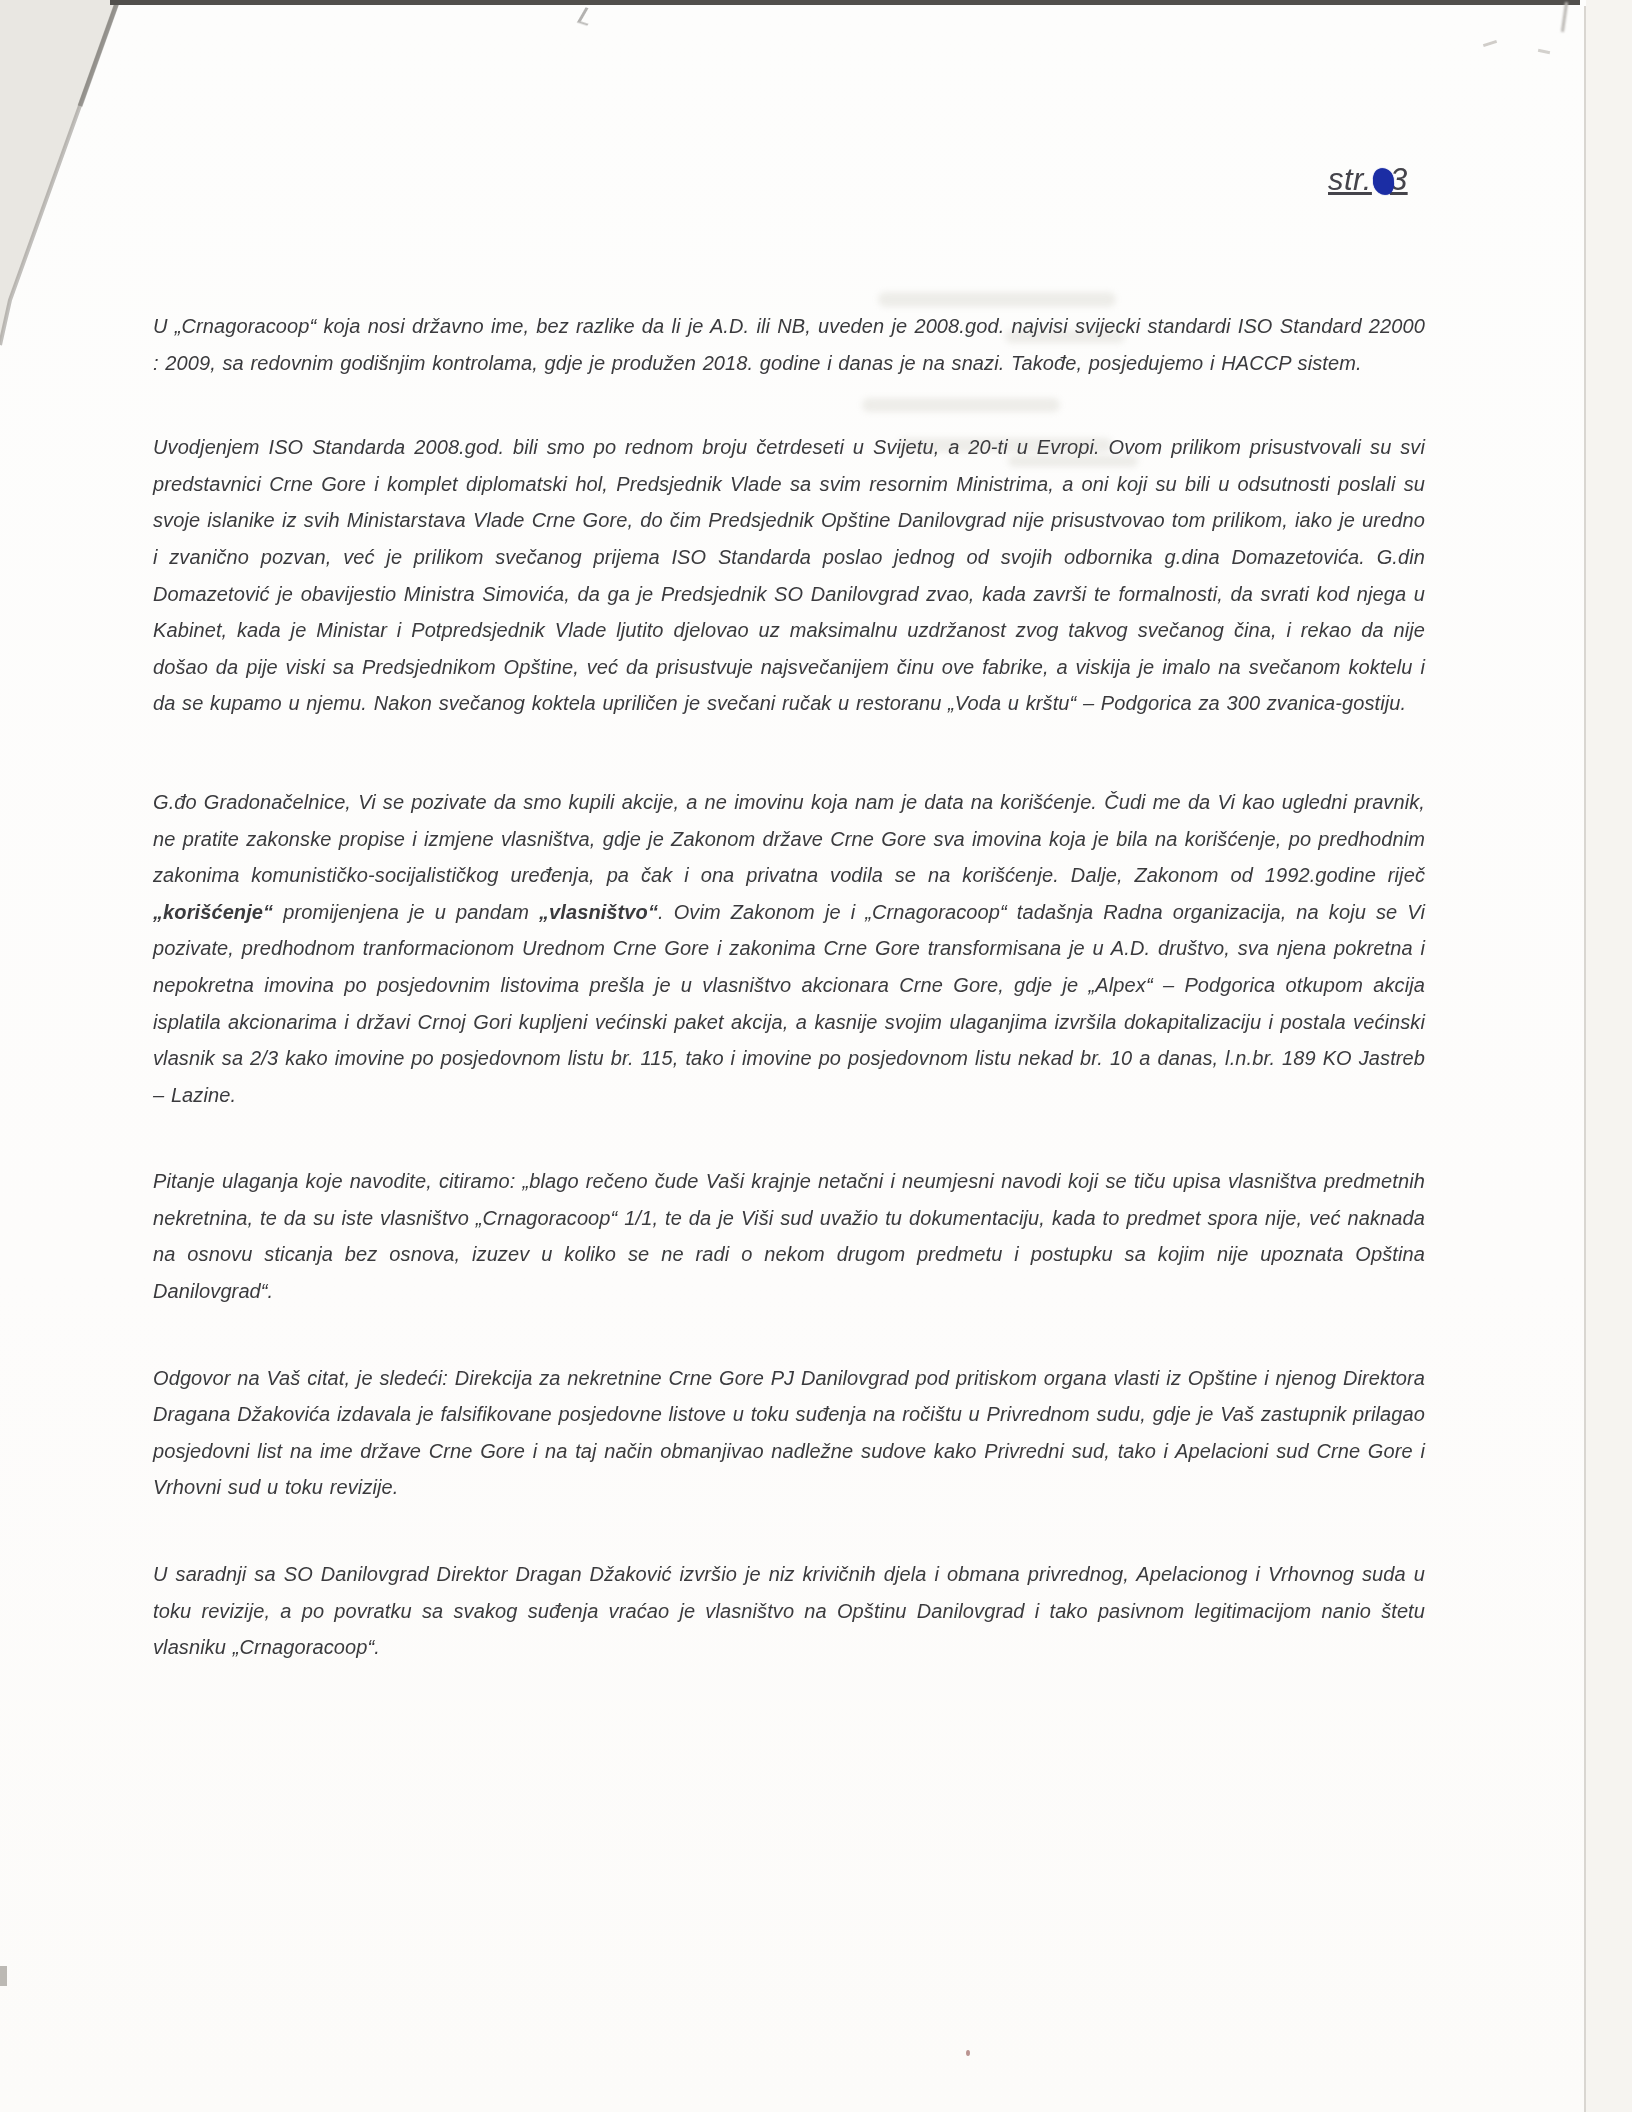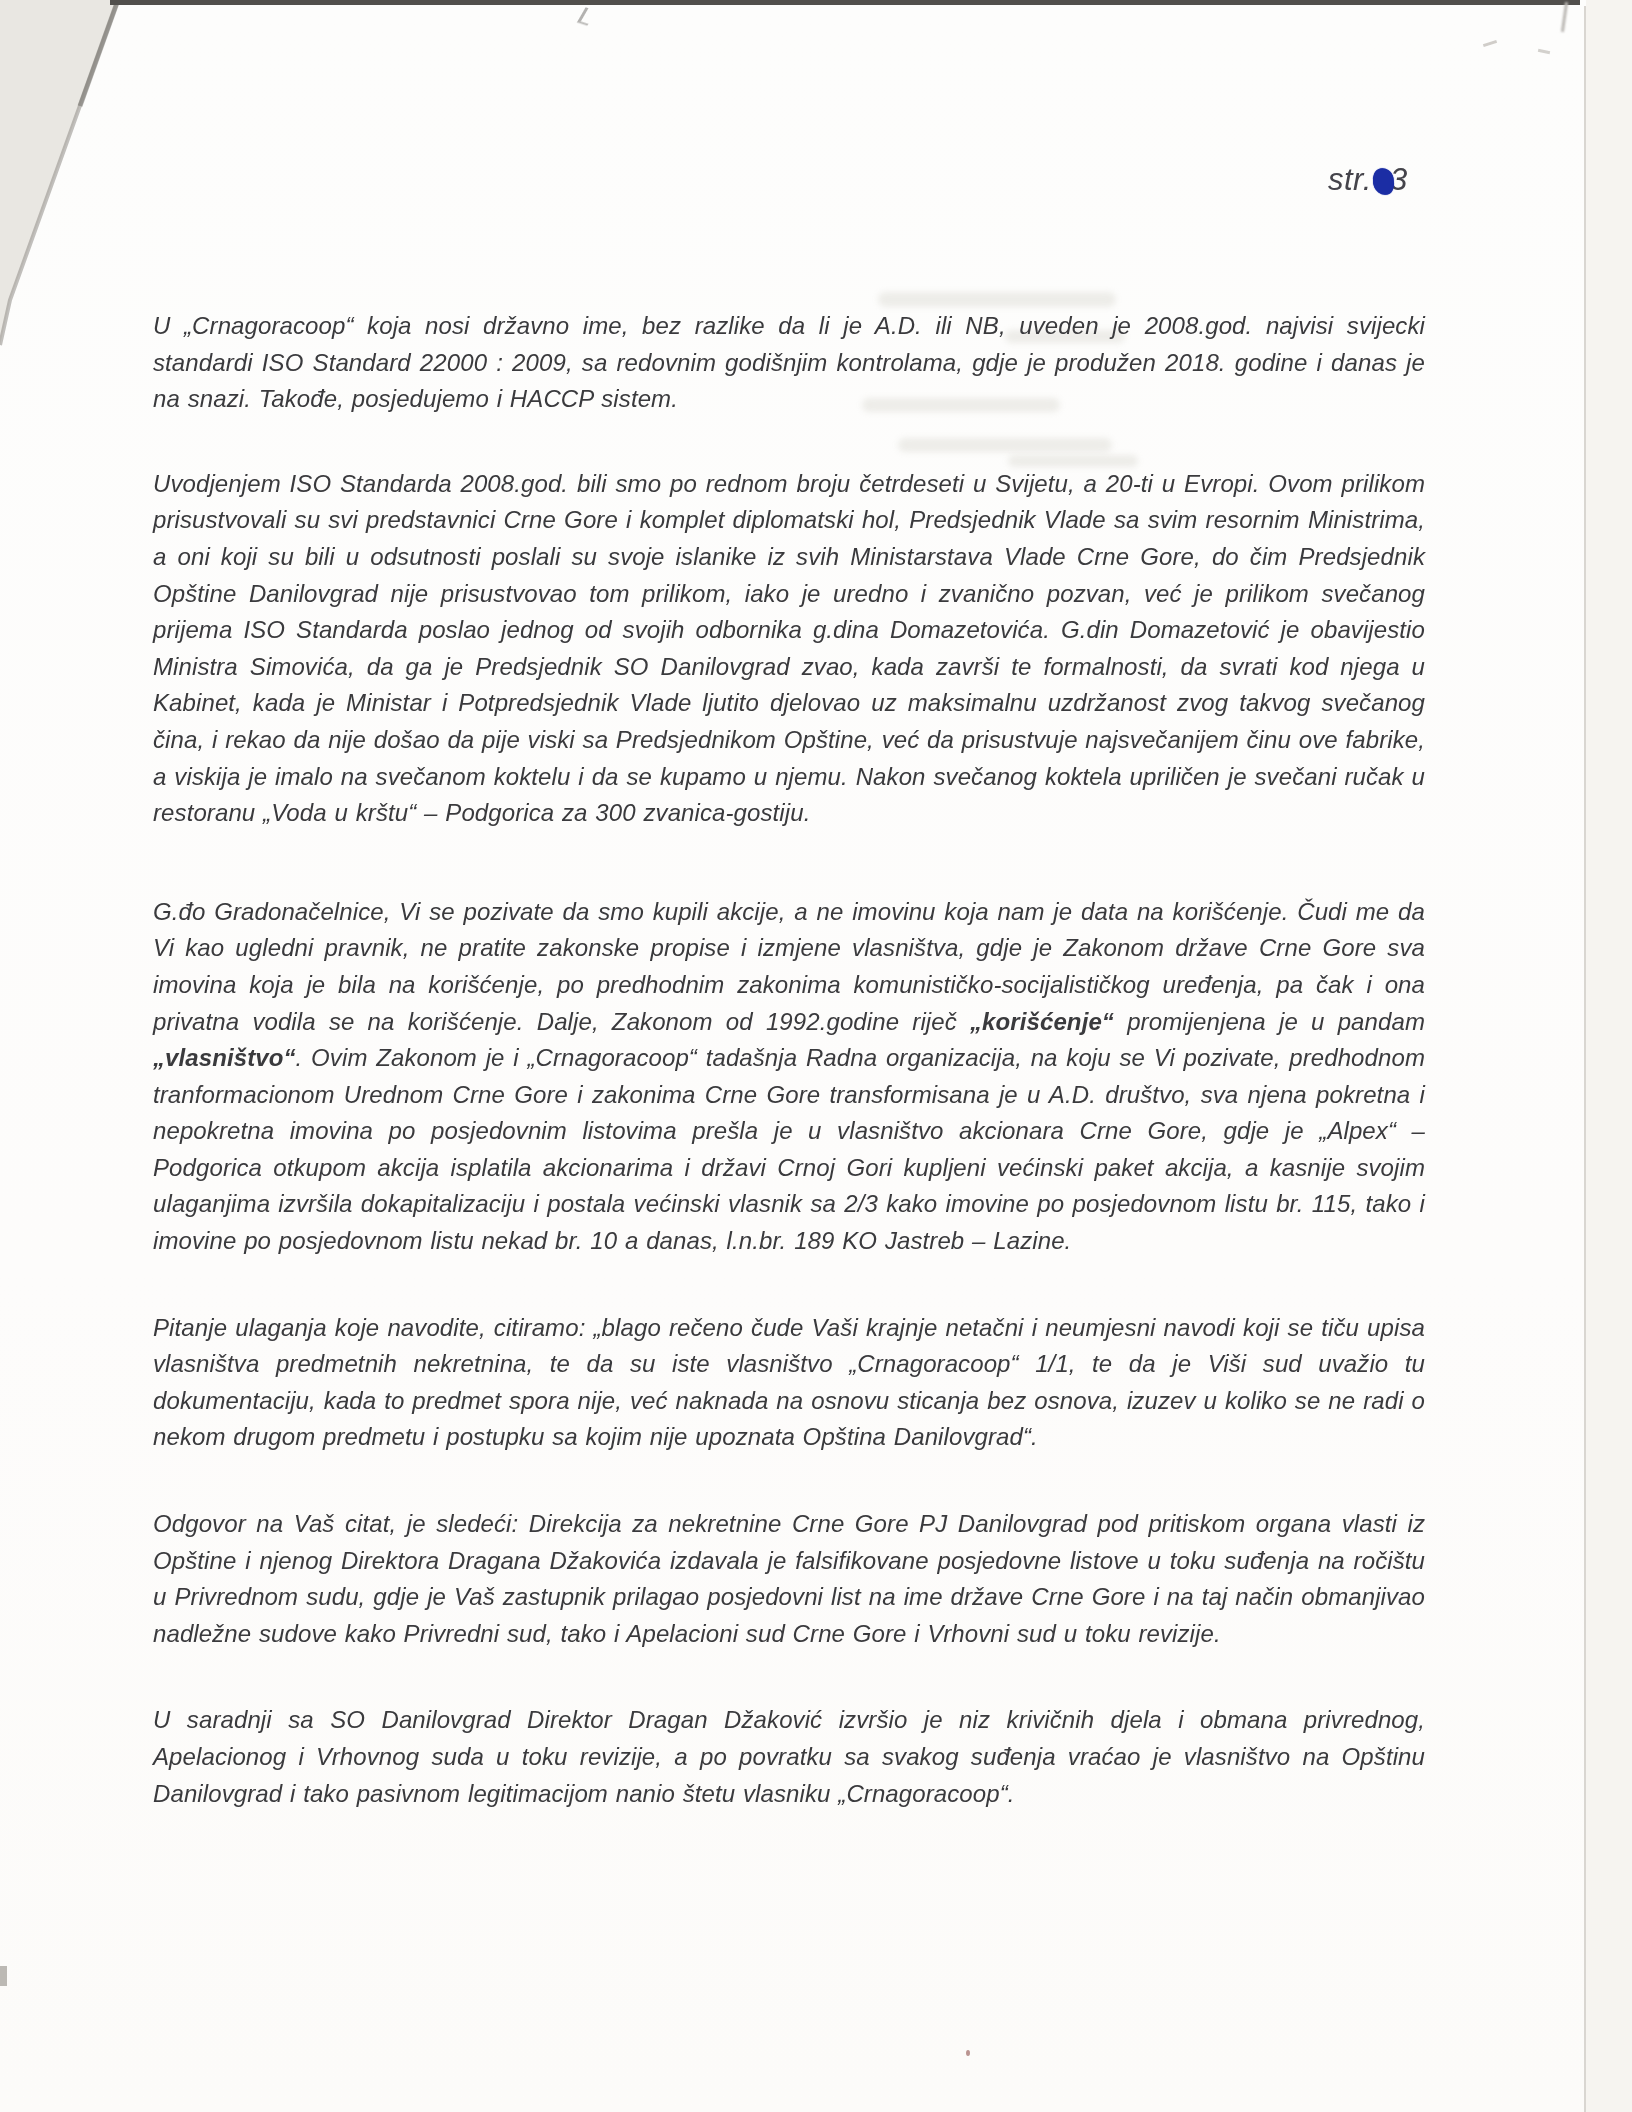--- a/index.html
+++ b/index.html
@@ -62,40 +62,41 @@
   }
   
   .page-number {
     position: absolute;
     left: 1328px; top: 162px;
     font-style: italic;
     font-size: 31px;
     color: #45444b;
     letter-spacing: 0.5px;
     white-space: nowrap;
+    text-decoration: underline;
   }
   .ink-blot {
     display: inline-block;
     width: 21px;
     height: 27px;
     background: #1b2da4;
     border-radius: 58% 64% 52% 66% / 60% 55% 65% 58%;
     vertical-align: -5px;
     margin: 0 -4px 0 1px;
     transform: rotate(-12deg);
     box-shadow: 0 0 1px #1b2da4;
   }
   
   .doc-body {
     position: absolute;
     left: 153px; top: 308px;
     width: 1272px;
     color: #3a3a3d;
     font-style: italic;
-    font-size: 24px;
+    font-size: 20px;
     line-height: 36.6px;
     text-align: justify;
     letter-spacing: 0.1px;
     word-spacing: 1px;
   }
   .doc-body p {
     margin: 0 0 44px 0;
     filter: blur(0.22px);
   }
   .doc-body p.gap-lg { margin-bottom: 62px; margin-top: 48px; }

